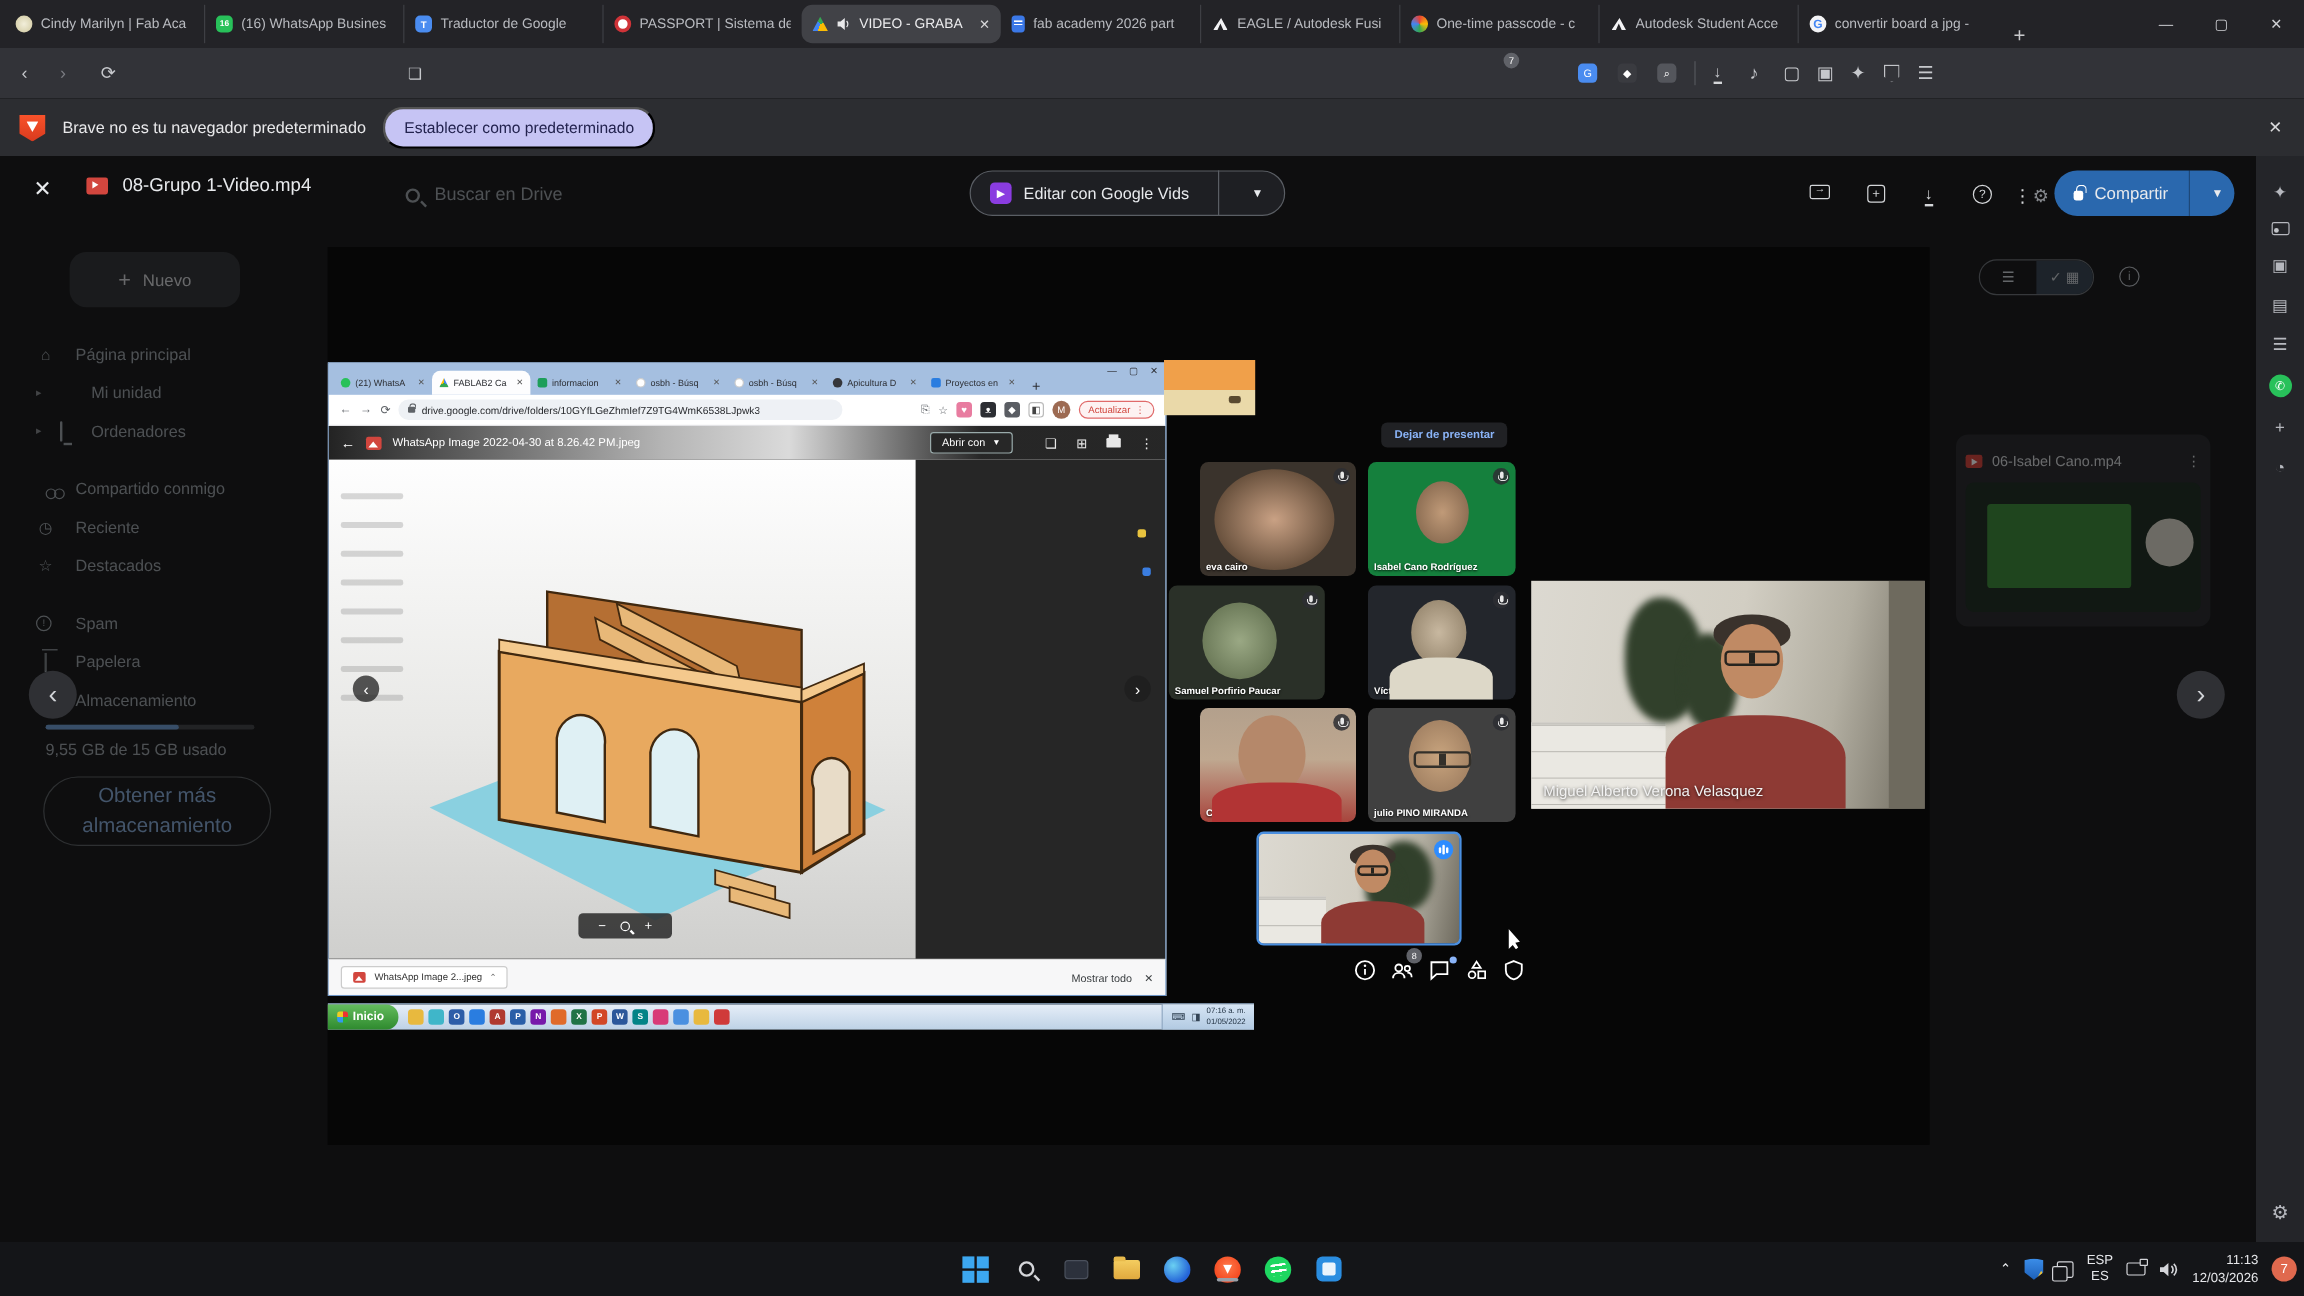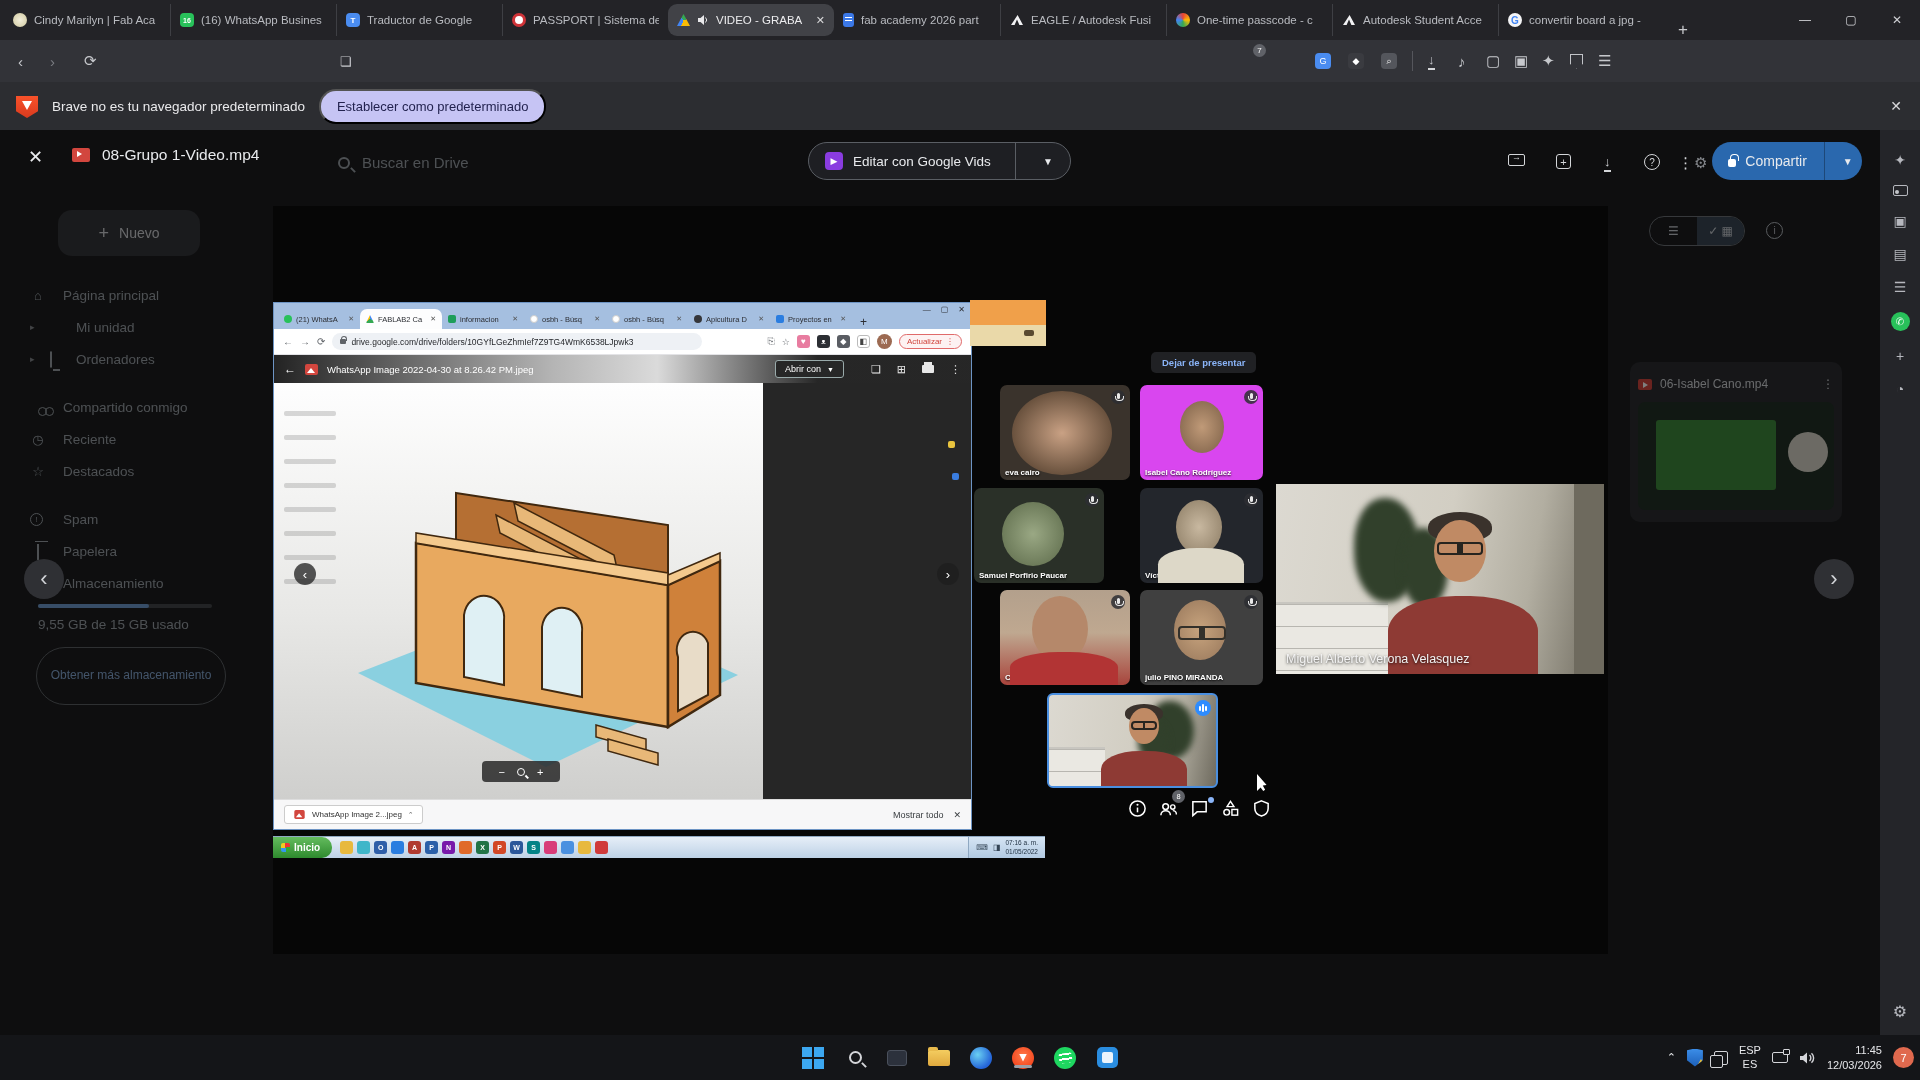--- a/index.html
+++ b/index.html
@@ -75,21 +75,21 @@
 .ic-comp::after{content:"";position:absolute;left:2px;bottom:-4px;width:7px;height:2px;background:#9aa0a6}
 .ic-ppl{width:15px;height:10px;position:relative}
 .ic-ppl::before,.ic-ppl::after{content:"";position:absolute;width:7px;height:7px;border:1.5px solid #9aa0a6;border-radius:50%;top:0}
 .ic-ppl::after{left:7px}
 .ic-warn{width:13px;height:13px;border:1.5px solid #9aa0a6;border-radius:50%;font-size:8px;display:flex;align-items:center;justify-content:center;color:#9aa0a6}
 .ic-trash{width:11px;height:11px;border:1.5px solid #9aa0a6;border-top:none;border-radius:0 0 2px 2px;position:relative}
 .ic-trash::before{content:"";position:absolute;left:-3px;top:-3px;width:13px;height:1.5px;background:#9aa0a6}
 .sbar{position:absolute;left:38px;top:474px;width:174px;height:4px;border-radius:2px;background:#45474b}
 .sbar span{display:block;width:64%;height:4px;border-radius:2px;background:#6e9ace}
 .stext{position:absolute;left:38px;top:487px;font-size:13.5px}
-.sbtn{position:absolute;left:36px;top:517px;width:190px;height:58px;border:1px solid #5c6064;border-radius:29px;color:#86a9d4;font-size:12px;display:flex;align-items:center;justify-content:center;text-align:center;line-height:1.45}
+.sbtn{position:absolute;left:36px;top:517px;width:190px;height:58px;border:1px solid #5c6064;border-radius:29px;color:#86a9d4;font-size:17px;display:flex;align-items:center;justify-content:center;text-align:center;line-height:1.45}
 .toggle{position:absolute;left:1649px;top:86px;width:96px;height:30px;border:1px solid #6c7076;border-radius:15px;display:flex;overflow:hidden;color:#c6cad0;font-size:12px}
 .toggle .seg{flex:1;display:flex;align-items:center;justify-content:center;gap:4px}
 .toggle .seg.on{background:#3a4754}
 .infoi{position:absolute;left:1766px;top:92px;width:17px;height:17px;border:1.5px solid #b4b8be;border-radius:50%;color:#b4b8be;font-size:10px;display:flex;align-items:center;justify-content:center}
 .fcard{position:absolute;left:1630px;top:232px;width:212px;height:160px;background:#2c2d31;border-radius:10px;padding:8px}
 .fcard-h{display:flex;align-items:center;gap:8px;height:28px;color:#d2d4d7;font-size:12px}
 .vic{width:14px;height:11px;background:#d2463e;border-radius:2px;position:relative;flex:0 0 auto}
 .vic::after{content:"";position:absolute;left:5px;top:3px;border-left:5px solid #fff;border-top:3px solid transparent;border-bottom:3px solid transparent}
 .fcard-t{flex:1;white-space:nowrap;overflow:hidden}
 .fthumb{margin-top:4px;height:108px;border-radius:7px;background:#223026;position:relative;overflow:hidden}
@@ -174,21 +174,21 @@
 .band::after{content:"";position:absolute;right:12px;top:30px;width:10px;height:6px;background:#5a4a30;border-radius:2px}
 .stopshare{position:absolute;left:878px;top:146px;background:#202124;border-radius:5px;padding:5px 11px;font-size:9.5px;font-weight:bold;color:#8ab4f8}
 .pt{position:absolute;width:130px;height:95px;border-radius:7px;overflow:hidden}
 .pt.c2{width:123px}
 .pn{position:absolute;left:5px;bottom:3px;font-size:8px;font-weight:bold;color:#fff;text-shadow:0 1px 2px rgba(0,0,0,.9);white-space:nowrap}
 .mic{position:absolute;top:5px;right:5px;width:14px;height:14px;border-radius:50%;background:rgba(45,46,50,.85)}
 .mic::before{content:"";position:absolute;left:5.5px;top:3px;width:3px;height:6px;border-radius:2px;background:#e8e8e8}
 .mic::after{content:"";position:absolute;left:3.5px;top:6px;width:7px;height:4px;border:1px solid #e8e8e8;border-top:none;border-radius:0 0 4px 4px}
 .p1{background:#3a332c}
 .p1::before{content:"";position:absolute;left:12px;top:6px;width:100px;height:84px;border-radius:50%;background:radial-gradient(#c9a184,#6a523e 70%,transparent)}
-.p2{background:#d946ef}
+.p2{background:#15803d}
 .p2::before{content:"";position:absolute;left:40px;top:16px;width:44px;height:52px;border-radius:50%;background:radial-gradient(#c09a78,#7a5e46)}
 .p3{background:#2a3028}
 .p3::before{content:"";position:absolute;left:28px;top:14px;width:62px;height:64px;border-radius:50%;background:radial-gradient(#9aa884,#5a6848)}
 .p4{background:#23262c}
 .p4::before{content:"";position:absolute;left:36px;top:12px;width:46px;height:54px;border-radius:50%;background:radial-gradient(#c8b8a0,#8a7a62)}
 .p4::after{content:"";position:absolute;left:18px;top:60px;width:86px;height:36px;border-radius:45% 45% 0 0;background:#ddd8c8}
 .p5{background:linear-gradient(#b3a08c,#bfa890 45%,#a8443c)}
 .p5::before{content:"";position:absolute;left:32px;top:6px;width:56px;height:66px;border-radius:50%;background:#b5886a}
 .p5::after{content:"";position:absolute;left:10px;top:62px;width:108px;height:34px;border-radius:45% 45% 0 0;background:#b23434}
 .p6{background:#404040}
@@ -753,17 +753,17 @@
       <span class="secshield">
           <span class="secdot"></span>
         </span>
       <span class="stack"></span>
       <span class="lang"><span>ESP</span><br><span>ES</span></span>
       <span class="netic"></span>
       <svg width="17" height="14" viewBox="0 0 17 14">
           <path d="M1 5h3l4-3.5v11L4 9H1z" fill="#d4d5d9"></path>
           <path d="M10.5 4a4 4 0 010 6M12.5 2.2a6.5 6.5 0 010 9.6" stroke="#d4d5d9" stroke-width="1.4" fill="none"></path>
         </svg>
-      <span class="clock"><span>11:45</span><br><span>12/03/2026</span></span>
+      <span class="clock"><span>11:13</span><br><span>12/03/2026</span></span>
       <span class="notif7">7</span>
     </div>
   </footer>
 </div>
 
 </body></html>

